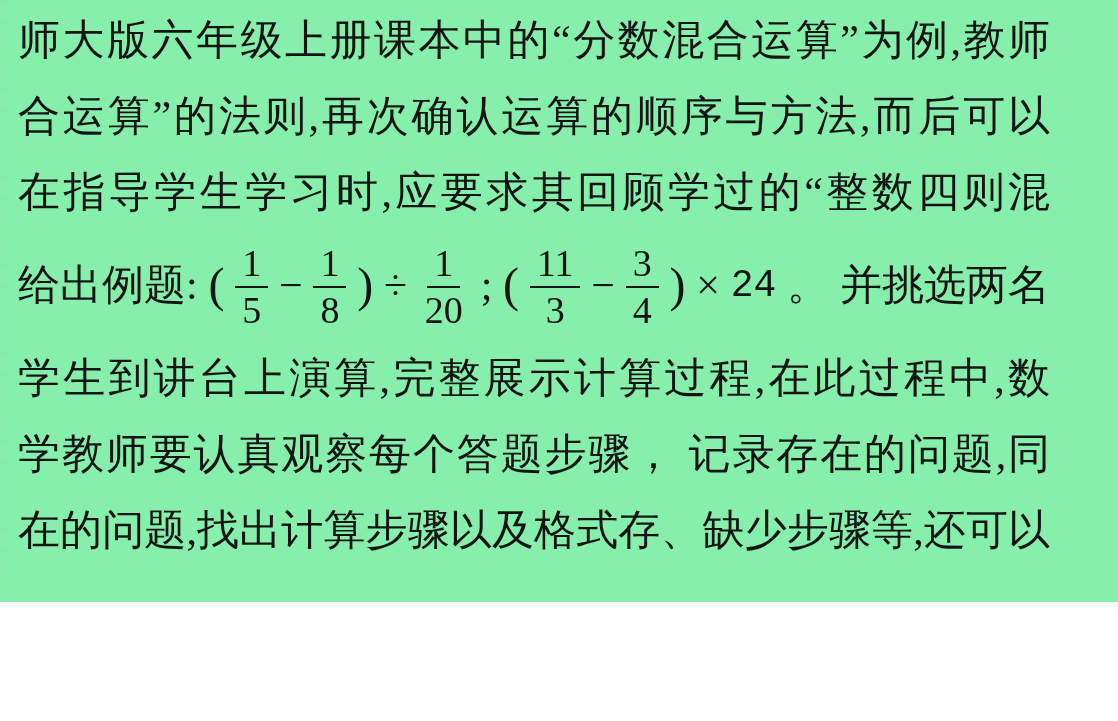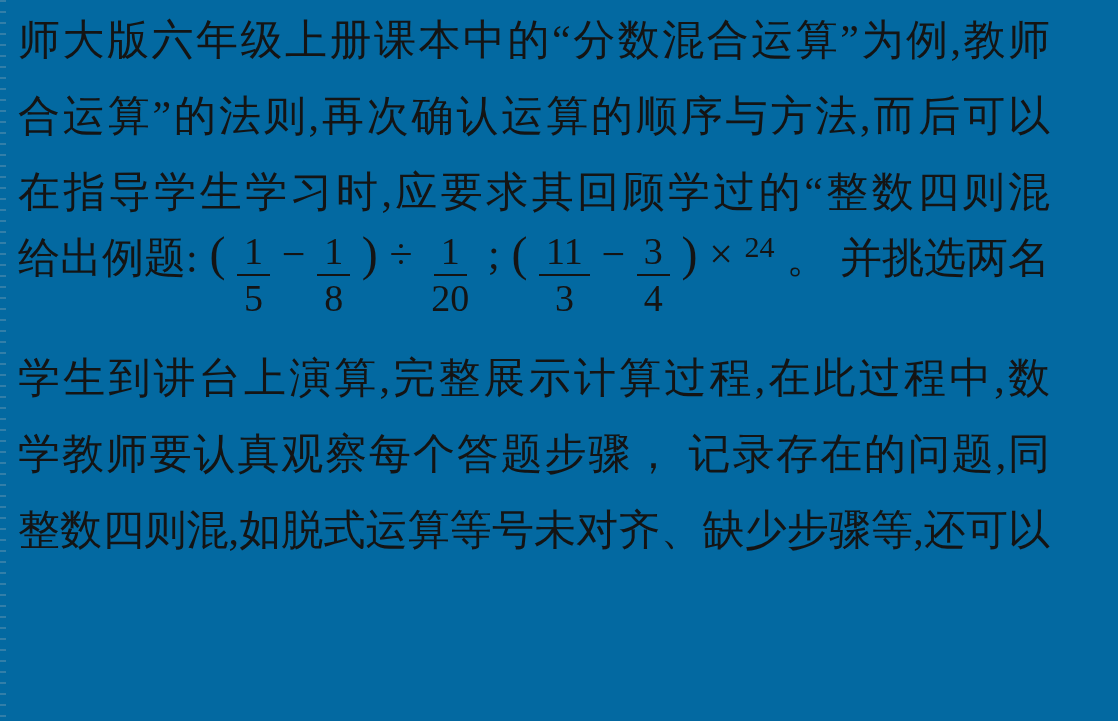--- a/index.html
+++ b/index.html
@@ -10,22 +10,22 @@
   body {
     width: 1118px;
     height: 721px;
     overflow: hidden;
     color: #141414;
     font-family: "Liberation Serif", "DejaVu Serif", serif;
   }
   .page {
     position: relative;
     width: 1118px;
-    height: 721px;
-    background: #0369a1;
+    height: 602px;
+    background: #86efac;
   }
   .edge-artifact {
     position: absolute;
     left: 0;
     top: 0;
     width: 6px;
     height: 100%;
     background: repeating-linear-gradient(
       to bottom,
       rgba(190,190,190,0.25) 0 2px,
@@ -42,20 +42,21 @@
     font-size: 42px;
     height: 76px;
     line-height: 76px;
     text-align: justify;
     text-align-last: justify;
     white-space: nowrap;
   }
   .math-line {
     height: 110px;
     display: flex;
+    align-items: center;
     justify-content: space-between;
     font-size: 42px;
   }
   .cn {
     font-size: 42px;
     white-space: pre;
   }
   .frac {
     display: inline-flex;
     flex-direction: column;
@@ -73,21 +74,22 @@
     padding-right: 7px;
   }
   .op {
     font-size: 42px;
   }
   .paren {
     font-size: 48px;
     line-height: 1;
   }
   .num-inline {
-    font-size: 30px;
+    font-size: 38px;
+    font-family: Liberation Mono, monospace;
   }
 </style>
 </head>
 <body>
 
 <div class="page">
   <div class="edge-artifact"></div>
   <div class="content">
 
     <div class="text-line">师大版六年级上册课本中的“分数混合运算”为例,教师</div>
@@ -125,16 +127,16 @@
       </span>
       <span class="paren">)</span>
       <span class="op">×</span>
       <span class="num-inline">24</span>
       <span class="cn">。</span>
       <span class="cn">并挑选两名</span>
     </div>
 
     <div class="text-line">学生到讲台上演算,完整展示计算过程,在此过程中,数</div>
     <div class="text-line">学教师要认真观察每个答题步骤， 记录存在的问题,同</div>
-    <div class="text-line">整数四则混,如脱式运算等号未对齐、缺少步骤等,还可以</div>
+    <div class="text-line">在的问题,找出计算步骤以及格式存、缺少步骤等,还可以</div>
 
   </div>
 </div>
 
 </body></html>

